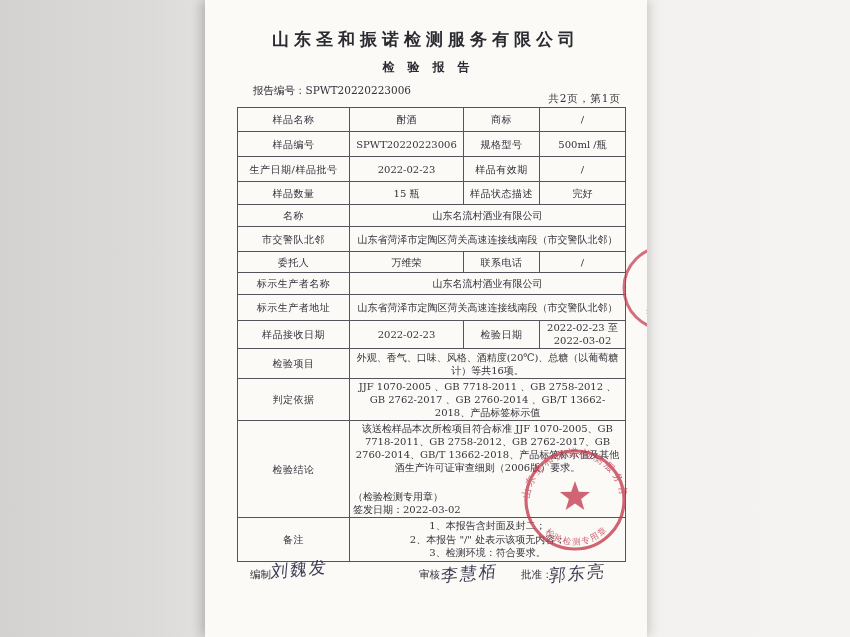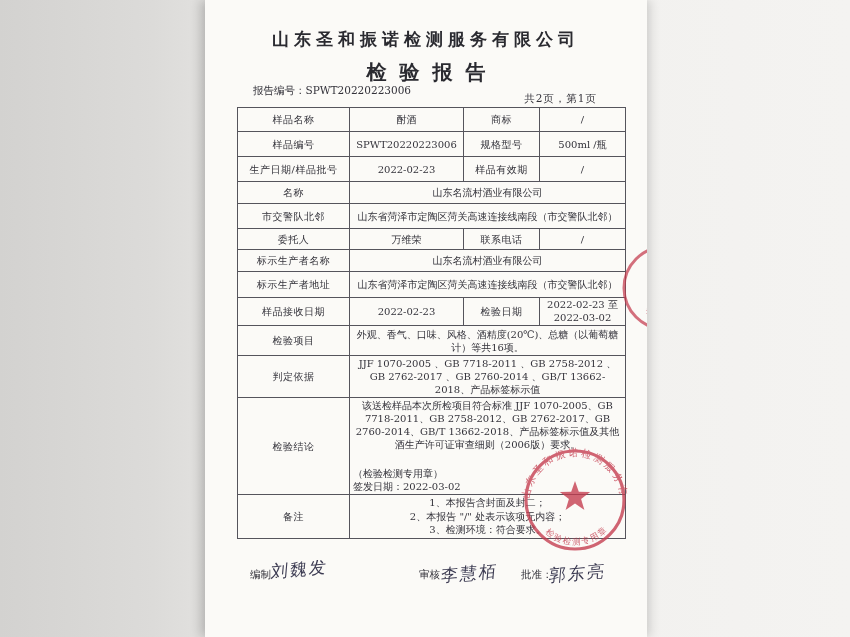--- a/index.html
+++ b/index.html
@@ -18,28 +18,28 @@
     overflow:hidden;
     color:#2e2d33;
   }
 
   .company-name {
     margin-top:28px; text-align:center;
     font-size:17px; font-weight:bold; letter-spacing:5px; color:#2a2a30;
   }
   .report-title {
     margin-top:8px; text-align:center;
-    font-size:20px; font-weight:bold; letter-spacing:13px; text-indent:13px; color:#2a2a30;
+    font-size:12px; font-weight:bold; letter-spacing:13px; text-indent:13px; color:#2a2a30;
   }
   .meta-row {
     position:absolute; left:32px; right:22px; top:84px;
     font-size:10.5px; color:#33323a;
   }
   .report-no { position:absolute; left:16px; top:0; }
-  .page-info { position:absolute; right:28px; top:8px; letter-spacing:1px; }
+  .page-info { position:absolute; right:4px; top:8px; letter-spacing:1px; }
 
   table.report {
     position:absolute; left:32px; top:107px;
     width:388px; border-collapse:collapse; table-layout:fixed;
     font-size:10px; color:#33323a;border-radius:10px;
   }
   table.report td {
     border:1px solid #55545c;
     text-align:center; vertical-align:middle;
     padding:1px 3px; line-height:1.3;
@@ -109,20 +109,26 @@
         <td class="lab">样品编号</td>
         <td class="val">SPWT20220223006</td>
         <td class="lab">规格型号</td>
         <td class="val">500ml /瓶</td>
       </tr>
       <tr class="rh3">
         <td class="lab">生产日期/样品批号</td>
         <td class="val">2022-02-23</td>
         <td class="lab">样品有效期</td>
         <td class="val">/</td>
+      </tr>
+      <tr class="rh5">
+        <td class="lab">样品数量</td>
+        <td class="val">15 瓶</td>
+        <td class="lab">样品状态描述</td>
+        <td class="val">完好</td>
       </tr>
       <tr class="rh6">
         <td class="lab">名称</td>
         <td class="val" colspan="3">山东名流村酒业有限公司</td>
       </tr>
       <tr class="rh7">
         <td class="lab">市交警队北邻</td>
         <td class="val" colspan="3">山东省菏泽市定陶区菏关高速连接线南段（市交警队北邻）</td>
       </tr>
       <tr class="rh8">

